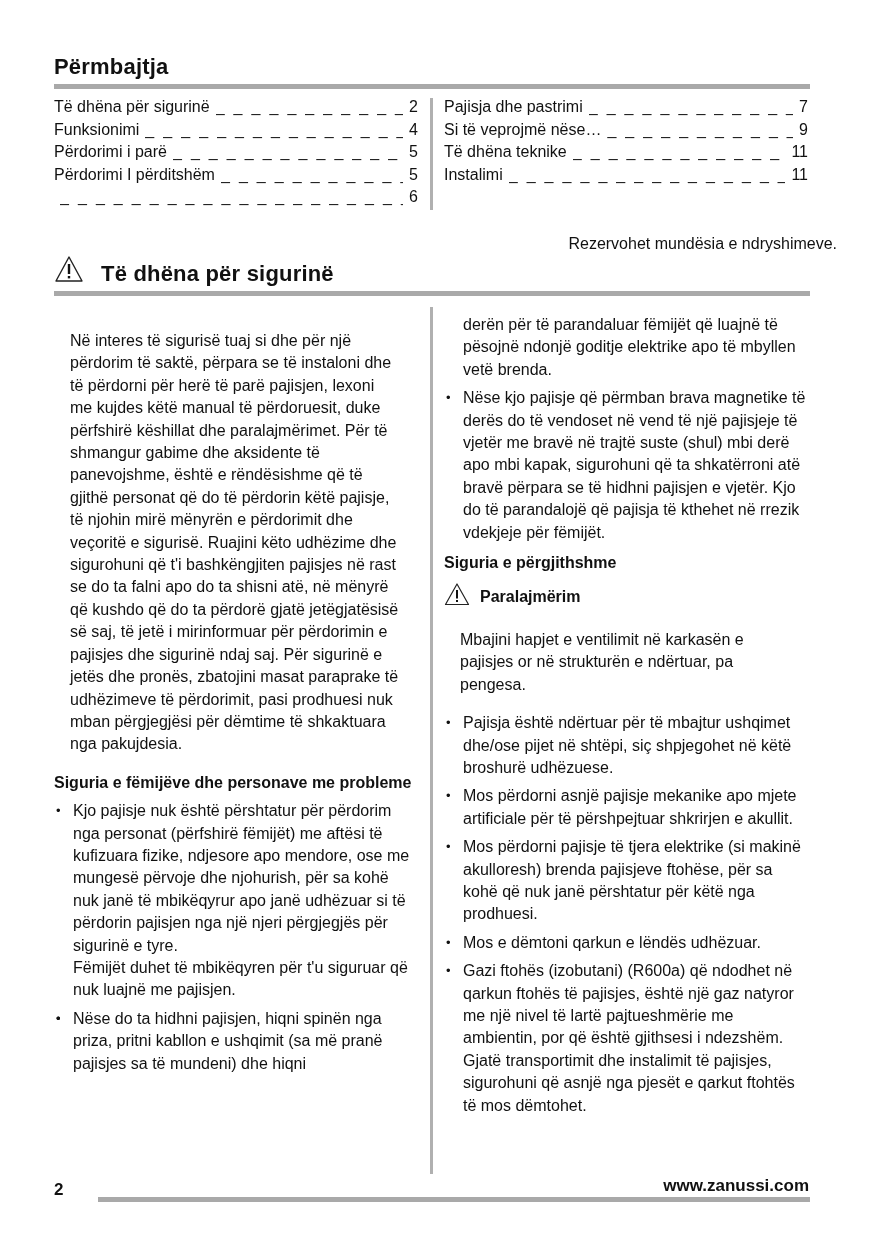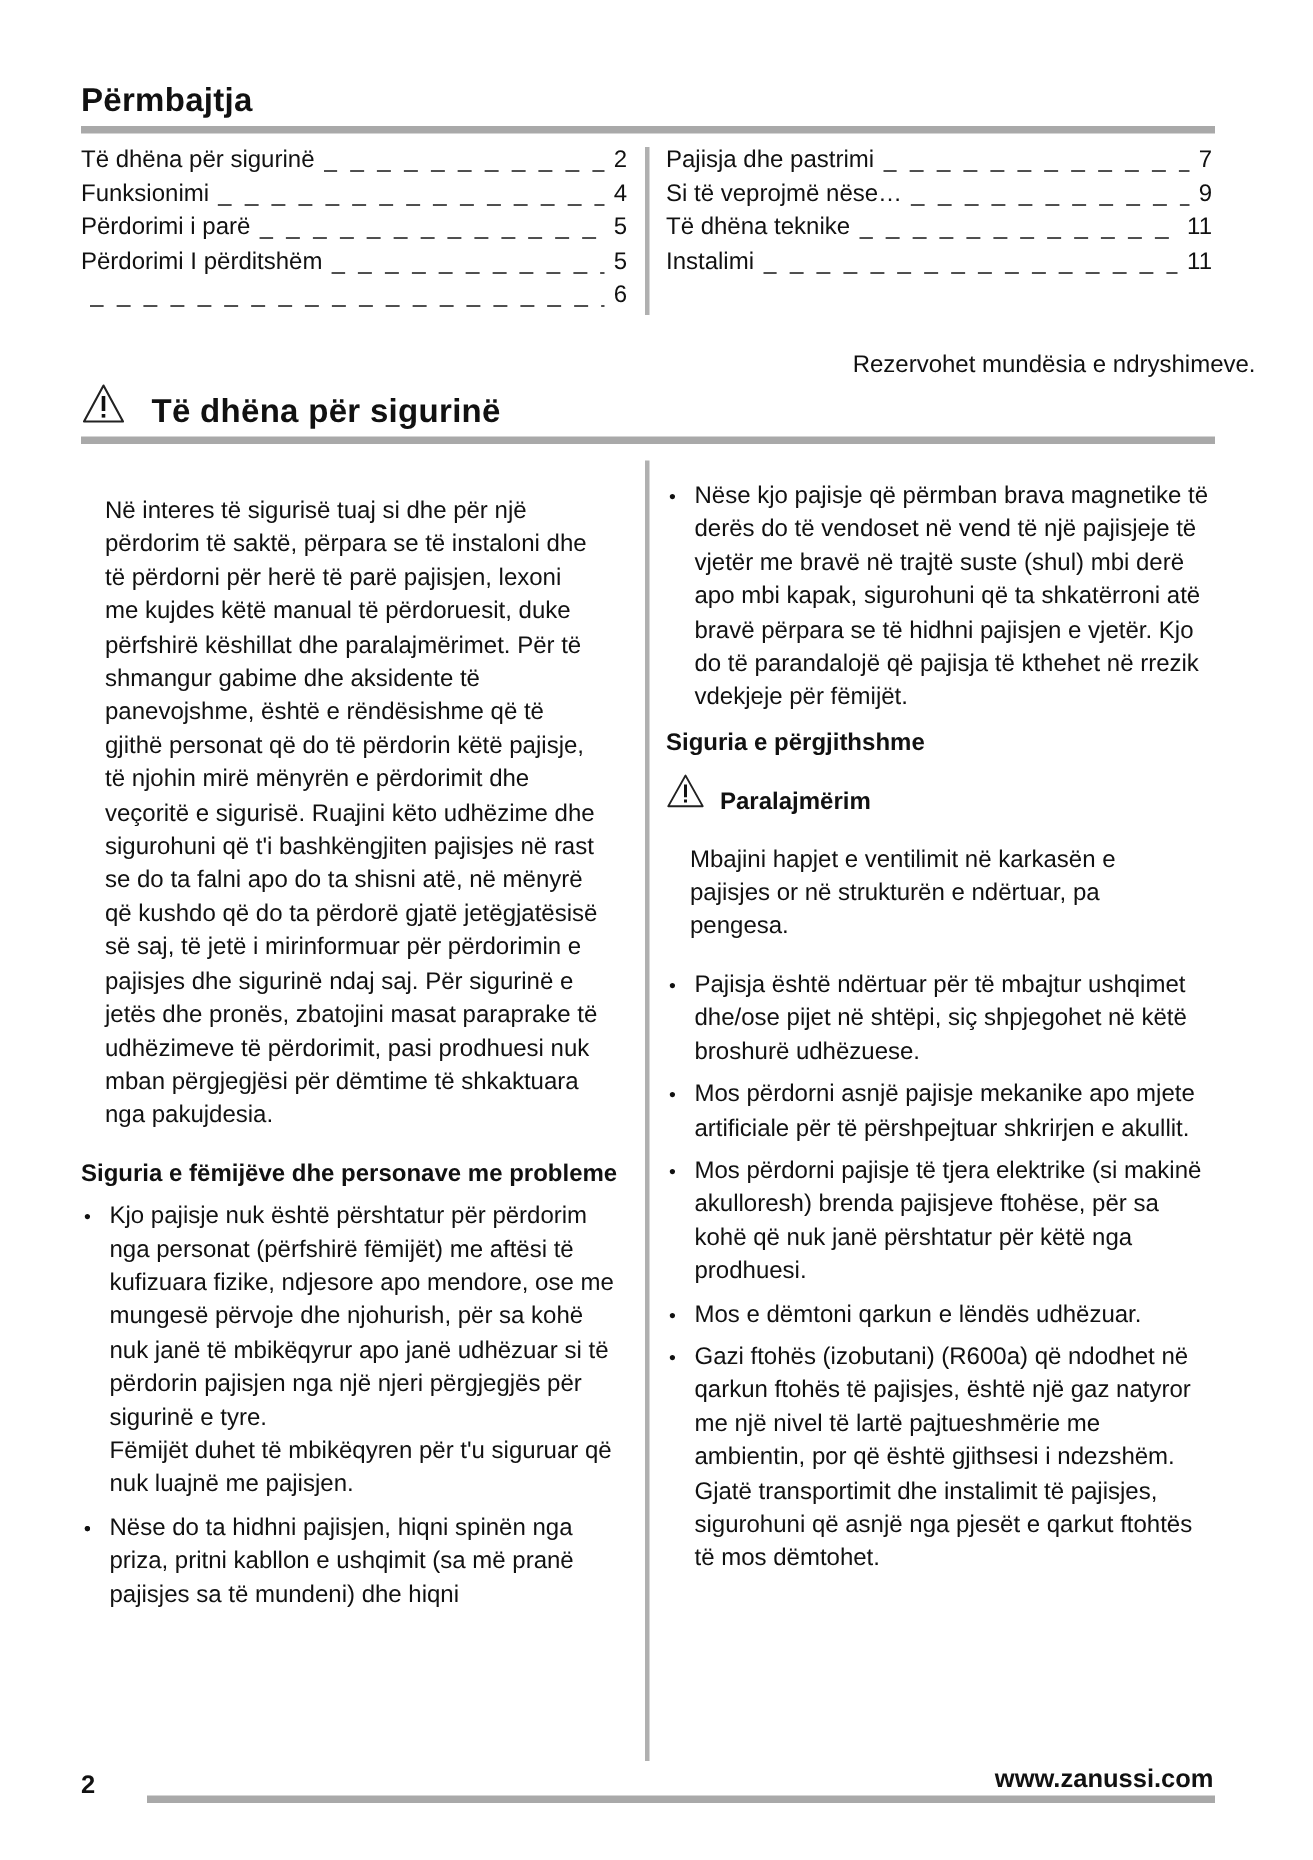--- a/index.html
+++ b/index.html
@@ -15,21 +15,21 @@
   .toc-label { flex: none; }
   .toc-dash { flex: 1; overflow: hidden; margin: 0 6px; letter-spacing: 2.3px; }
   .toc-page { flex: none; text-align: right; }
   .vline { background: #b0b0b0; width: 3px; }
   .body-text { font-size: 16px; line-height: 22.4px; }
   .p { margin: 16px; }
   .sub { font-weight: bold; margin: 8px 0 4px 0; }
   ul.bul { list-style: none; margin: 0; padding: 0; }
   ul.bul li { position: relative; padding-left: 19px; margin-top: 6px; }
   ul.bul li .dot { position: absolute; left: 2px; top: 0; font-size: 13px; }
-  .warn-row { display: flex; align-items: flex-end; margin: 8px 0 6px 0; }
+  .warn-row { display: flex; align-items: center; margin: 8px 0 6px 0; }
   .warn-row .lbl { font-weight: bold; margin-left: 10px; }
 </style>
 </head>
 <body>
 
 <div class="abs h1" style="left:54px; top:54px;">Përmbajtja</div>
 <div class="abs rule" style="left:54px; top:84px; width:756px;"></div>
 
 <div class="abs toc" style="left:54px; top:96px; width:364px;">
   <div class="toc-row">
@@ -100,20 +100,21 @@
   <ul class="bul">
     <li><span class="dot">•</span><span>Kjo pajisje nuk është përshtatur për përdorim nga personat (përfshirë fëmijët) me aftësi të kufizuara fizike, ndjesore apo mendore, ose me mungesë përvoje dhe njohurish, për sa kohë nuk janë të mbikëqyrur apo janë udhëzuar si të përdorin pajisjen nga një njeri përgjegjës për sigurinë e tyre.</span><br><span>Fëmijët duhet të mbikëqyren për t'u siguruar që nuk luajnë me pajisjen.</span></li>
     <li><span class="dot">•</span></li>
     <li><span class="dot">•</span><span>Nëse do ta hidhni pajisjen, hiqni spinën nga priza, pritni kabllon e ushqimit (sa më pranë pajisjes sa të mundeni) dhe hiqni</span></li>
   </ul>
 </div>
 
 <div class="abs vline" style="left:430px; top:307px; height:867px;"></div>
 
 <div class="abs body-text" style="left:444px; top:314px; width:366px;">
+  <div style="padding-left:19px;">derën për të parandaluar fëmijët që luajnë të pësojnë ndonjë goditje elektrike apo të mbyllen vetë brenda.</div>
   <ul class="bul">
     <li><span class="dot">•</span><span>Nëse kjo pajisje që përmban brava magnetike të derës do të vendoset në vend të një pajisjeje të vjetër me bravë në trajtë suste (shul) mbi derë apo mbi kapak, sigurohuni që ta shkatërroni atë bravë përpara se të hidhni pajisjen e vjetër. Kjo do të parandalojë që pajisja të kthehet në rrezik vdekjeje për fëmijët.</span></li>
   </ul>
   <div class="sub" style="margin-top:8px;">Siguria e përgjithshme</div>
   <div class="warn-row">
     <span>
       <svg width="26" height="24" viewBox="0 0 26 24">
         <path d="M13 2 L24.5 22.5 L1.5 22.5 Z" fill="none" stroke="#222" stroke-width="1.2" stroke-linejoin="round"></path>
         <rect x="12" y="8" width="2" height="8.5" fill="#111"></rect>
         <rect x="12" y="18" width="2" height="2" fill="#111"></rect>

